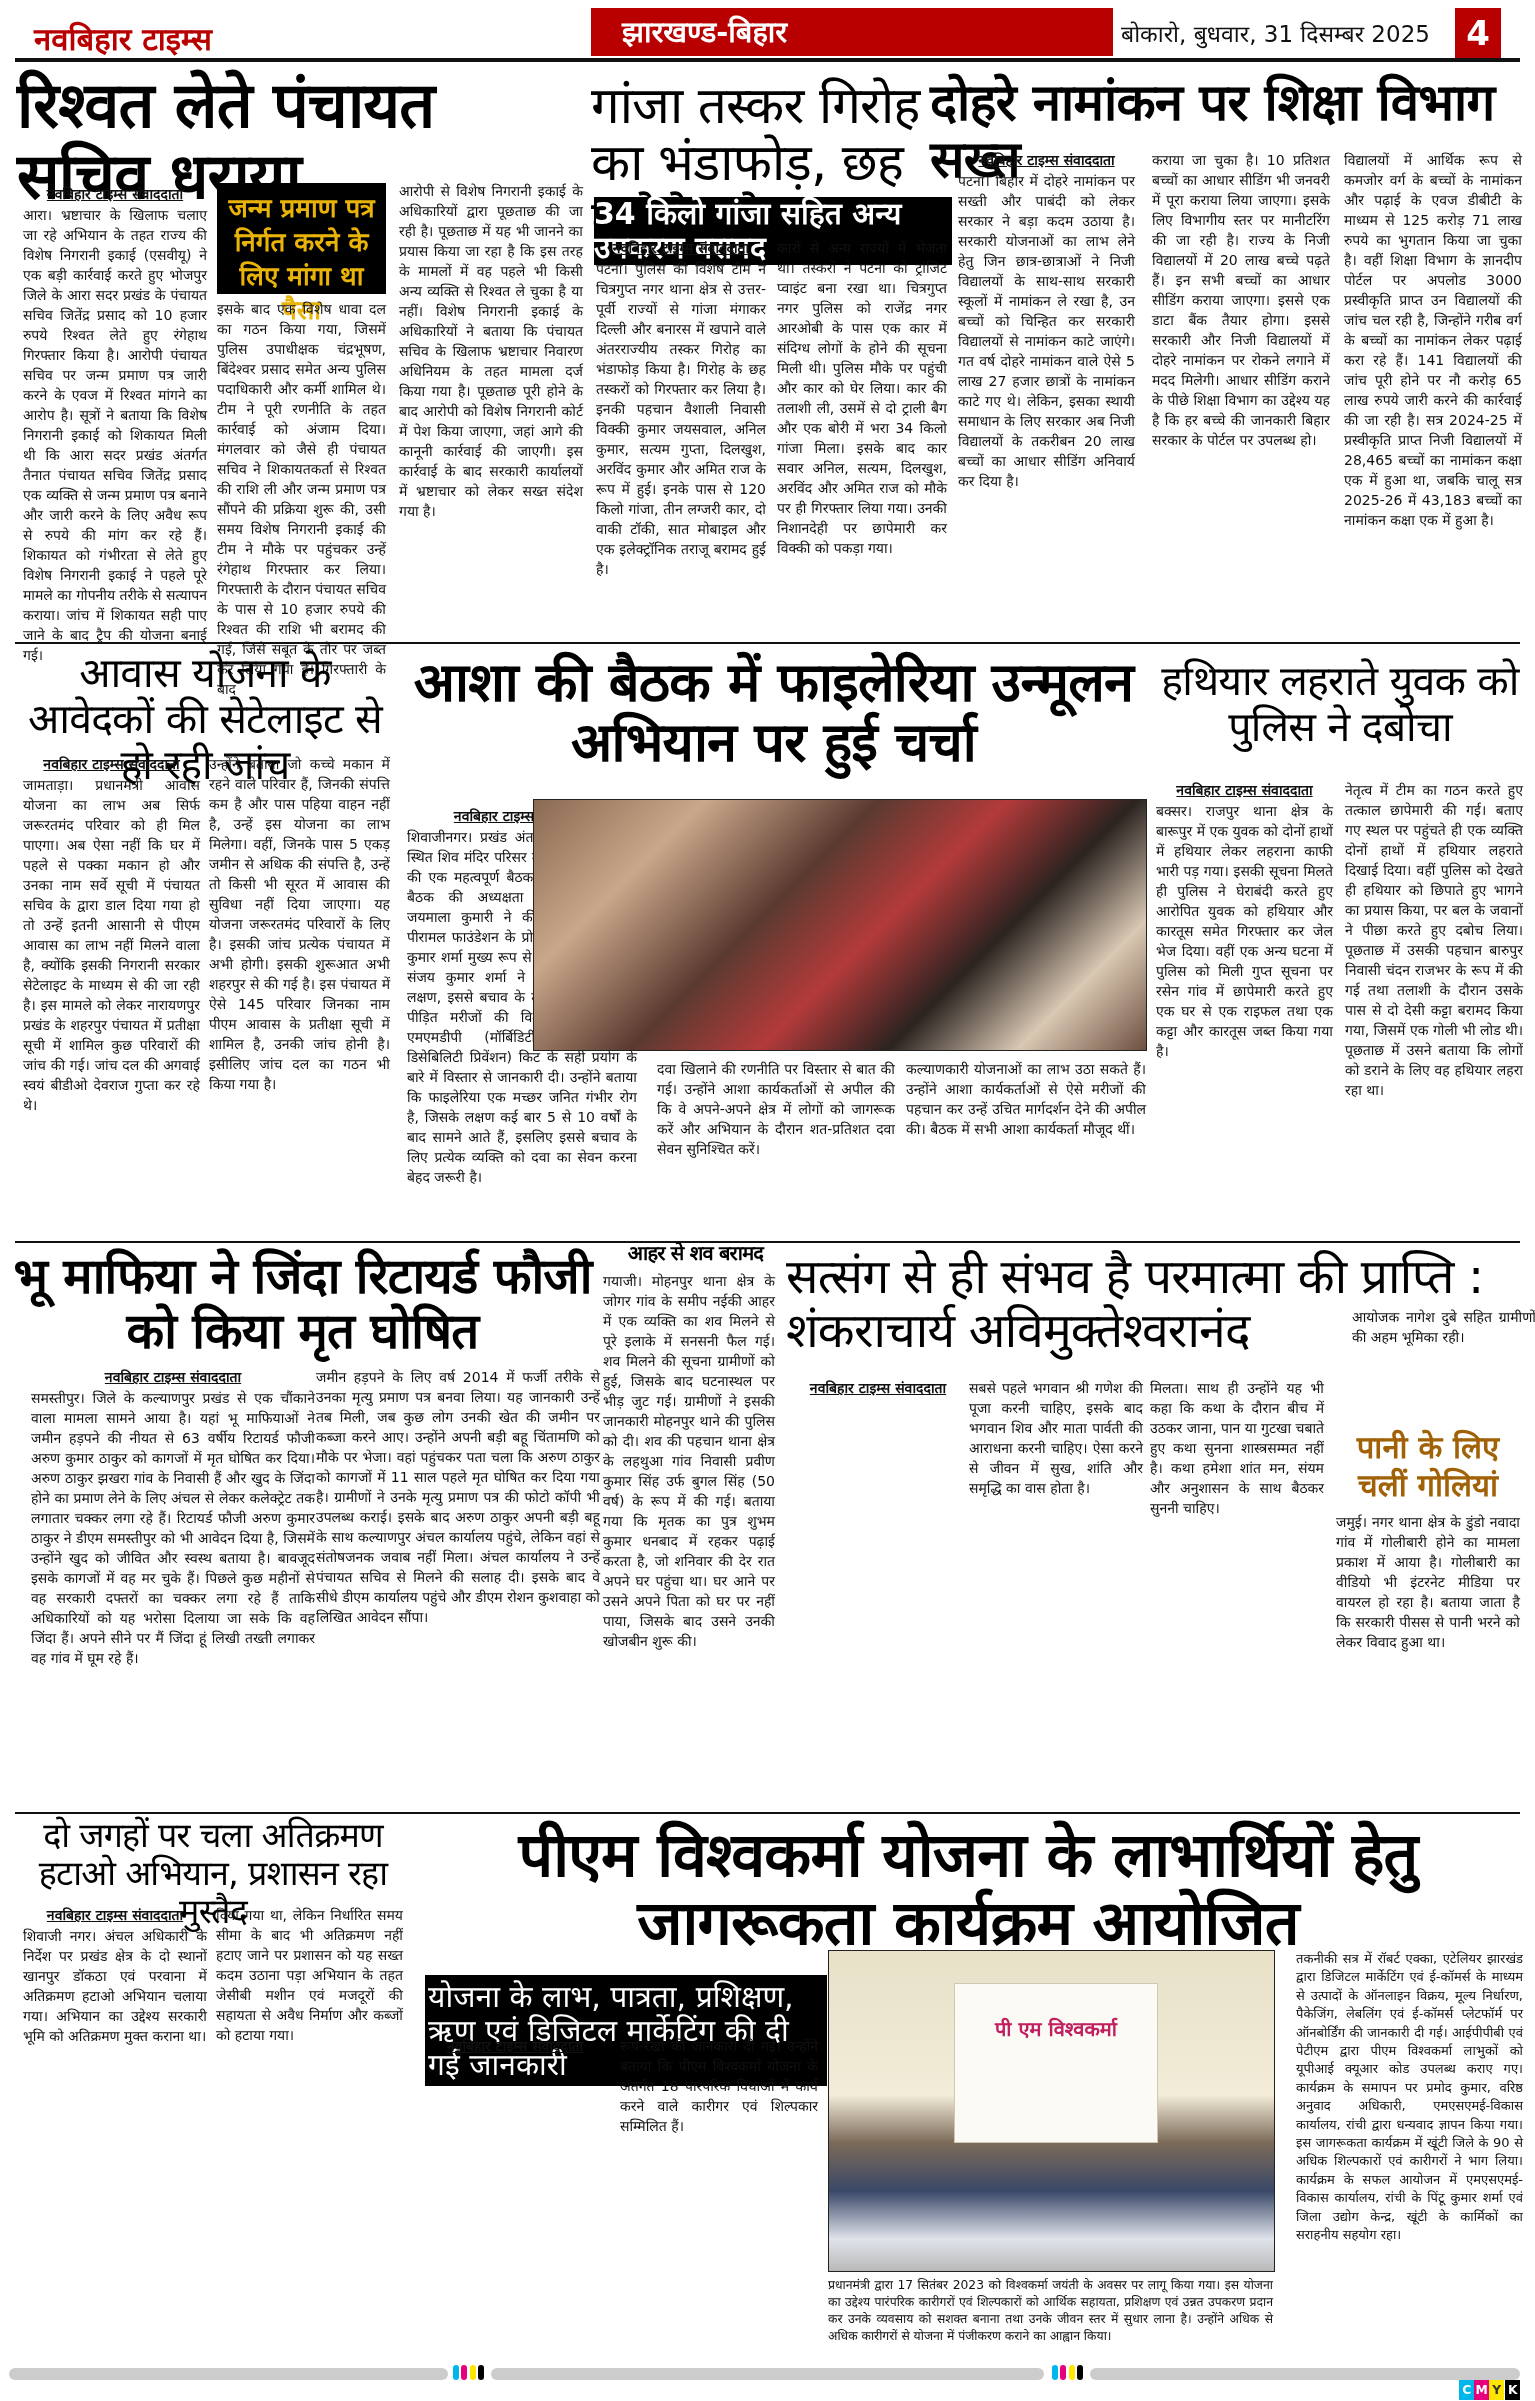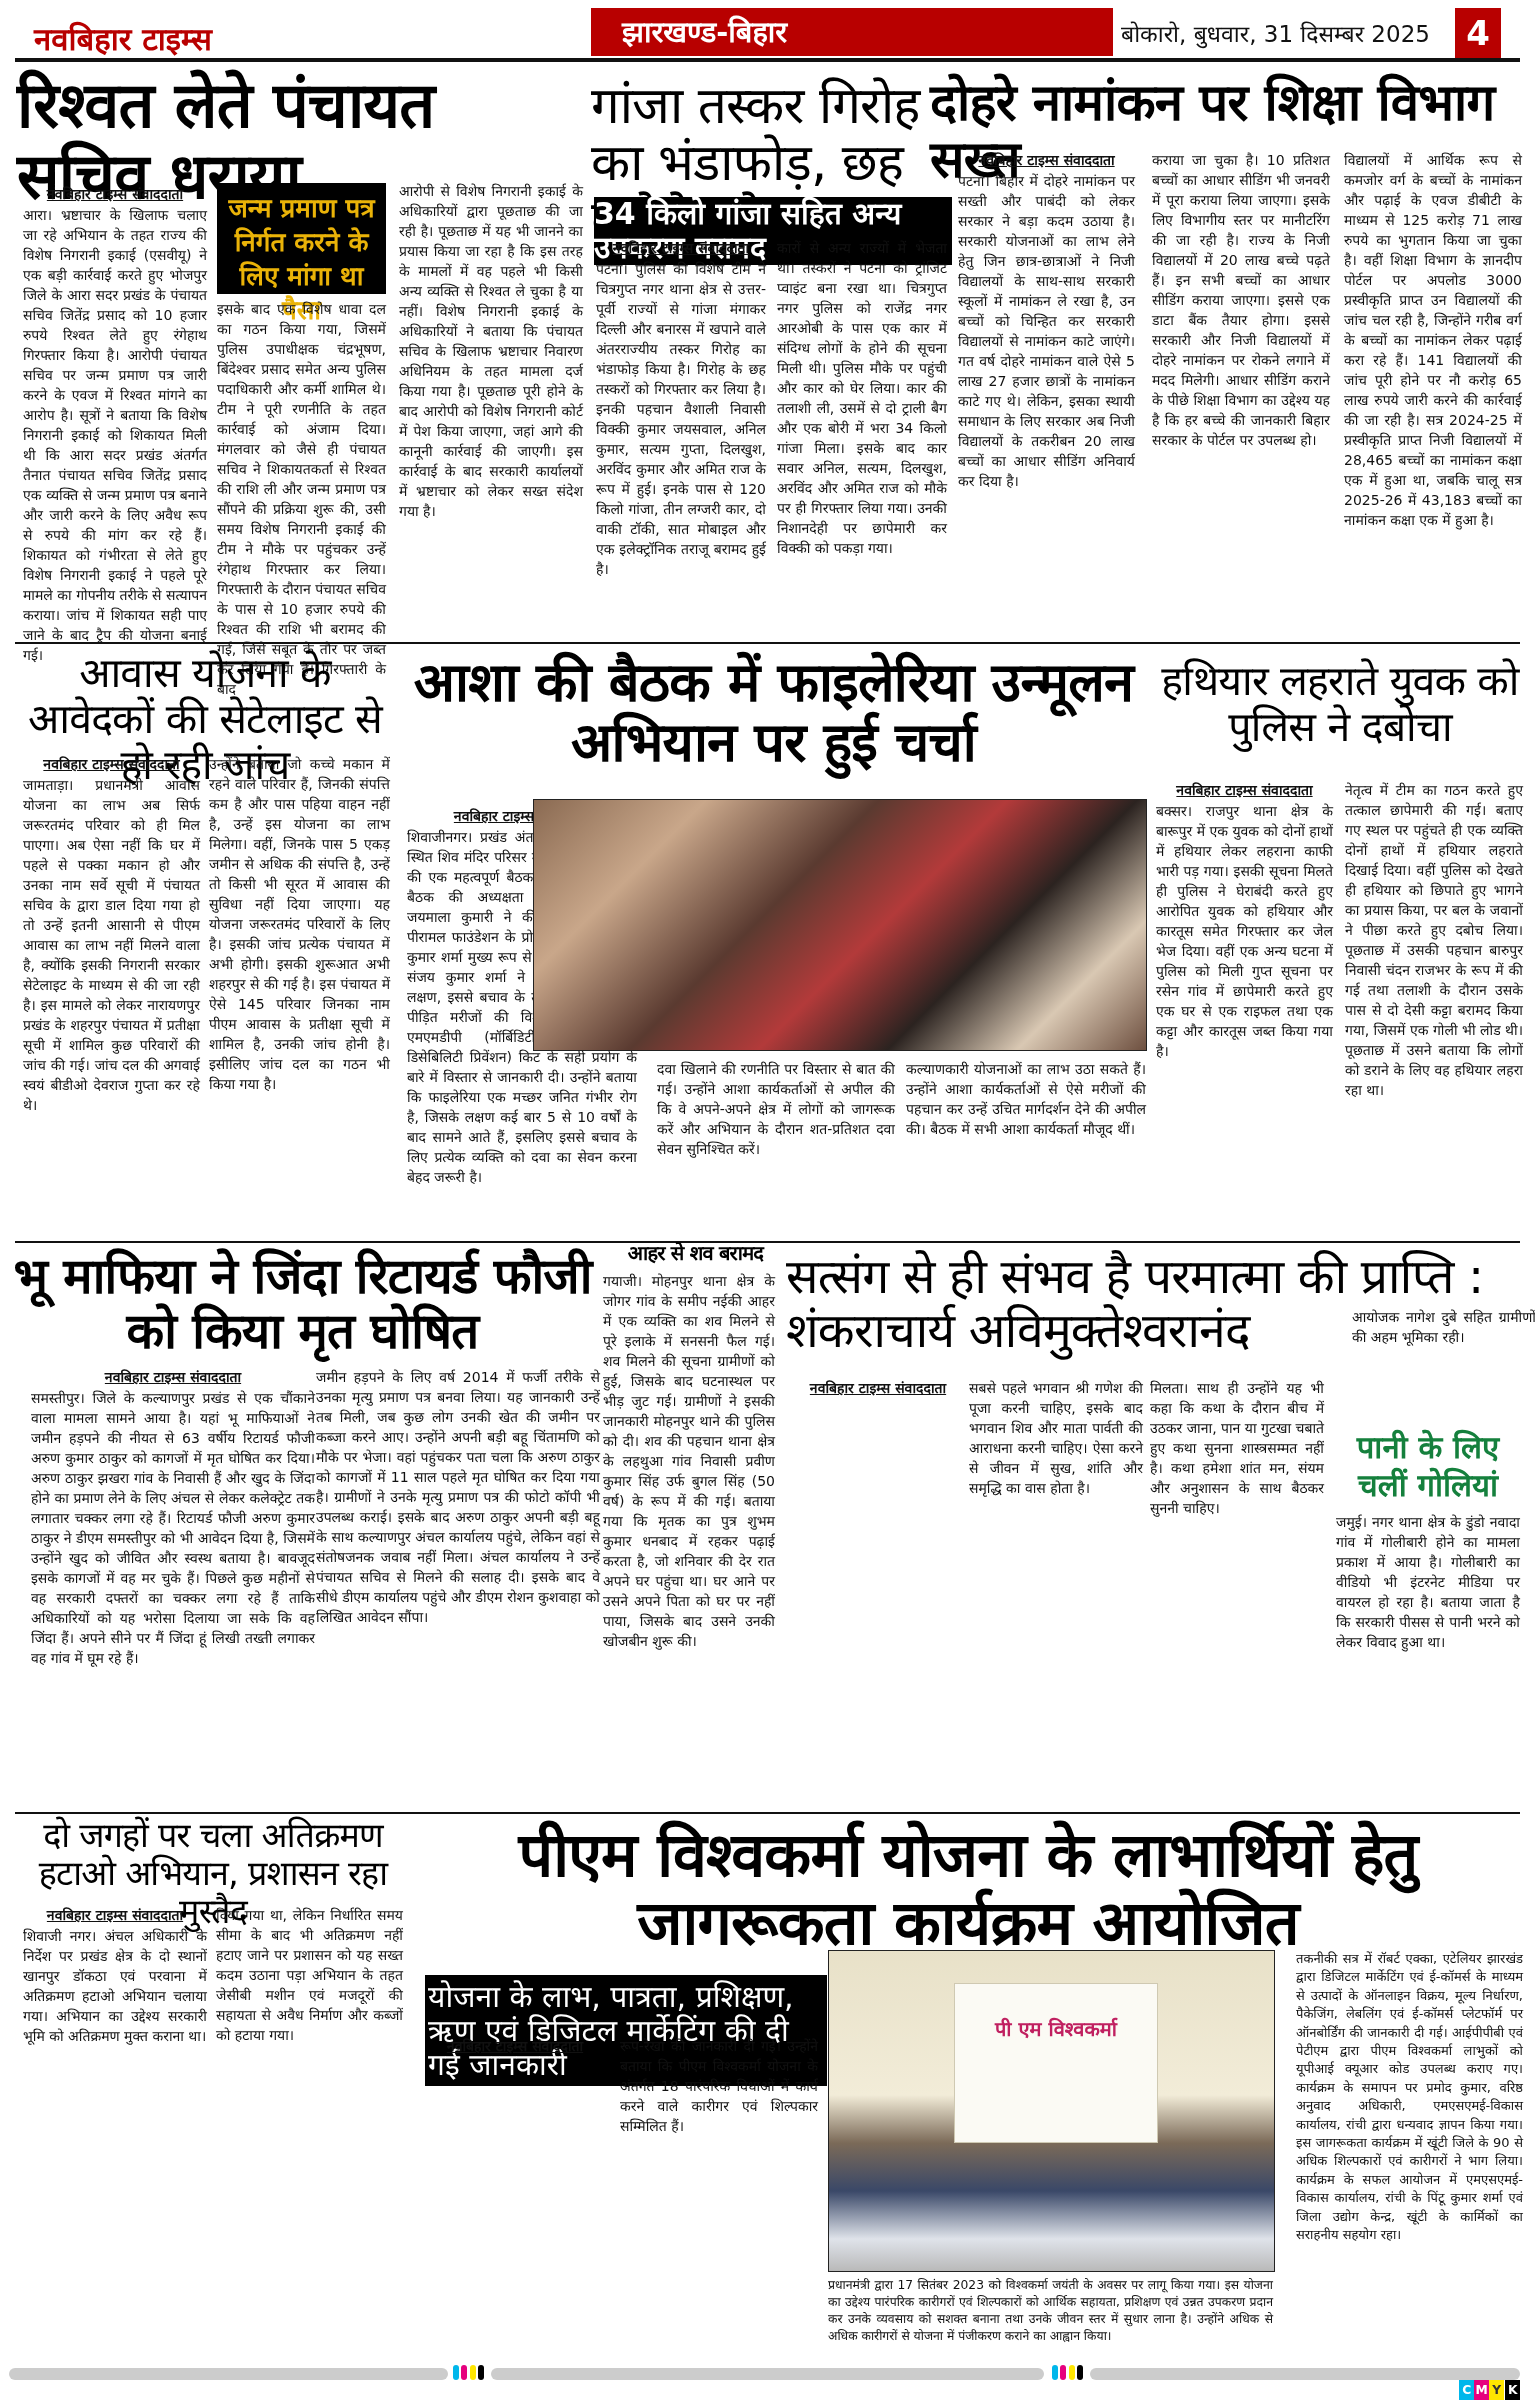--- a/index.html
+++ b/index.html
@@ -17,21 +17,21 @@
   .hl-l  { font-size: 51px; }
   .hl-m  { font-size: 41px; }
   .hl-s  { font-size: 34px; font-weight: normal; }
   .hl-center { text-align: center; }
 
   .byline { font-size: 14px; font-weight: bold; text-decoration: underline; text-align: center; margin-bottom: 1.5px; }
   .col { font-size: 14px; line-height: 20px; text-align: justify; color: #111; }
 
   .black-box { background: #000; color: #eab308; font-weight: bold; text-align: center; font-size: 26px; line-height: 34px; padding: 7.7px 4.6px; }
   .red-strip { background: #000000; color: #fff; font-weight: bold; font-size: 30px; line-height: 34px; }
-  .red-sub { color: #15803d; font-weight: bold; font-size: 31px; line-height: 38px; text-align: center; }
+  .red-sub { color: #a16207; font-weight: bold; font-size: 31px; line-height: 38px; text-align: center; }
 
   .photo { background: linear-gradient(135deg, #8a6a52 0%, #c9a78a 20%, #5a3a30 40%, #b33a3a 55%, #2b2320 70%, #d9c8b3 85%, #6e5040 100%); border: 1.5px solid #222; }
   .photo2 { background: linear-gradient(180deg, #e8e1c8 0%, #f2ecd8 45%, #7b6a58 60%, #3a4868 75%, #dfe3ea 90%, #b9b9b9 100%); border: 1.5px solid #222; }
   .banner-inner { position: absolute; left: 28%; top: 10%; width: 46%; height: 50%; background: #fbfaf4; border: 0.8px solid #cfc9b2; text-align: center; font-size: 20px; color: #c02060; font-weight: bold; padding-top: 31px; }
 
   .reg-bar { top: 2368px; height: 12.3px; background: #ccc; border-radius: 6.1px; }
   .cmyk { top: 2380px; width: 15.4px; height: 20px; color: #fff; font-size: 12.3px; text-align: center; line-height: 20px; font-weight: bold; }
   .dot { top: 2365px; width: 6.1px; height: 15.4px; border-radius: 3.1px; }
 </style>
 </head>

